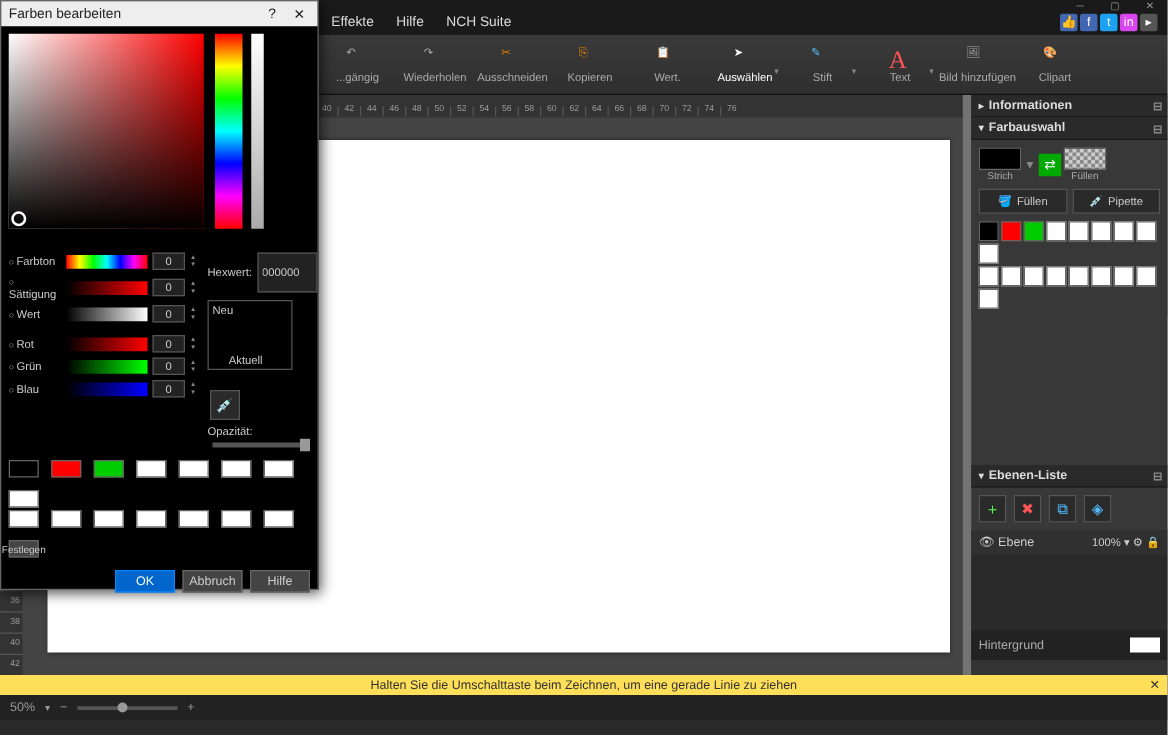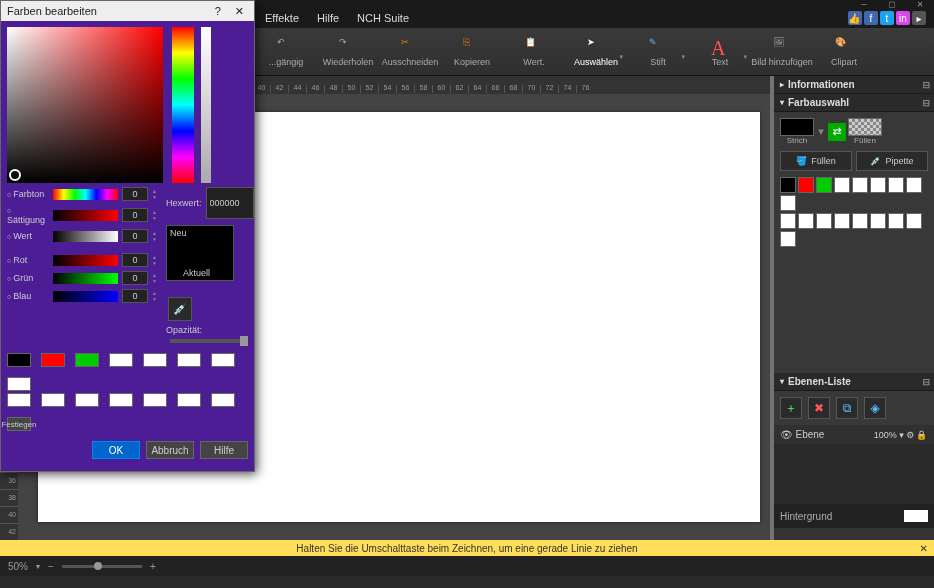--- a/index.html
+++ b/index.html
@@ -18,21 +18,21 @@
 .tool.sel{color:#fff}
 .tool .dd{position:absolute;right:4px;bottom:14px;font-size:7px;color:#888}
 .main{display:flex;height:464px}
 .canvas-area{flex:1;background:#444;position:relative;overflow:hidden}
 .ruler-h{height:18px;background:#333;position:relative;margin-left:18px}
 .ruler-h-inner{display:flex;height:100%;align-items:flex-end;font-size:7px;color:#999;padding-bottom:1px}
 .ruler-h-inner span{width:18px;text-align:center;border-left:1px solid #555;height:8px;line-height:6px}
 .ruler-v{width:18px;background:#333;position:absolute;left:0;top:18px;bottom:0;display:flex;flex-direction:column;font-size:7px;color:#999}
 .ruler-v span{height:18px;text-align:right;padding-right:2px;border-top:1px solid #555;line-height:16px}
 .canvas{position:absolute;left:38px;top:36px;right:10px;bottom:18px;background:#fff;box-shadow:0 0 4px rgba(0,0,0,.5)}
-.right-panel{width:164px;background:#383838;border-left:4px solid #737373;display:flex;flex-direction:column}
+.right-panel{width:164px;background:#383838;border-left:7px solid #737373;display:flex;flex-direction:column}
 .panel-header{background:#2a2a2a;height:18px;display:flex;align-items:center;padding:0 6px;font-size:10px;font-weight:bold;color:#ddd;border-bottom:1px solid #1a1a1a;position:relative}
 .panel-header::before{content:"▸";margin-right:4px;font-size:8px}
 .panel-header.open::before{content:"▾"}
 .panel-header .close{position:absolute;right:4px;font-size:9px;color:#888}
 .panel-body{padding:6px;background:#383838}
 .swatch-row{display:flex;gap:2px;margin-bottom:4px;align-items:center}
 .swatch-big{width:34px;height:18px;background:#000;border:1px solid #666}
 .swatch-pattern{width:34px;height:18px;background:repeating-conic-gradient(#888 0 25%,#ccc 0 50%) 0 0/6px 6px;border:1px solid #666}
 .swatch-label{font-size:8px;color:#aaa;text-align:center}
 .fill-row{display:flex;gap:4px;margin:6px 0}
@@ -44,21 +44,21 @@
 .layer-item{display:flex;align-items:center;padding:4px 6px;background:#303030;font-size:10px;color:#ccc;justify-content:space-between}
 .layer-bg{background:#222;padding:6px;font-size:10px;color:#aaa;display:flex;justify-content:space-between;align-items:center}
 .statusbar-yellow{height:16px;background:#ffde59;color:#333;font-size:10px;display:flex;align-items:center;justify-content:center;position:relative}
 .statusbar-yellow .close{position:absolute;right:6px;cursor:pointer}
 .statusbar{height:20px;background:#222;color:#999;font-size:10px;display:flex;align-items:center;padding:0 8px;justify-content:space-between}
 .zoom{display:flex;align-items:center;gap:8px}
 .zoom-slider{width:80px;height:3px;background:#555;position:relative}
 .zoom-slider::after{content:"";position:absolute;left:40%;top:-3px;width:8px;height:8px;background:#999;border-radius:50%}
 
 
-.dialog{position:absolute;left:0;top:0;width:255px;height:472px;background:#4c1d95;border:1px solid #666;box-shadow:2px 2px 10px rgba(0,0,0,.7);z-index:100}
+.dialog{position:absolute;left:0;top:0;width:255px;height:472px;background:#000000;border:1px solid #666;box-shadow:2px 2px 10px rgba(0,0,0,.7);z-index:100}
 .dlg-title{height:20px;background:#eee;color:#222;font-size:11px;display:flex;align-items:center;padding:0 6px;justify-content:space-between}
 .dlg-title-btns{display:flex;gap:6px;font-size:11px}
 .dlg-title-btns span{cursor:pointer;padding:0 4px}
 .dlg-body{padding:6px}
 .color-field{width:156px;height:156px;background:linear-gradient(to top,#000,transparent),linear-gradient(to right,#fff,red);position:relative;display:inline-block;vertical-align:top}
 .color-field::after{content:"";position:absolute;left:2px;bottom:2px;width:8px;height:8px;border:2px solid #fff;border-radius:50%}
 .hue-strip{width:22px;height:156px;background:linear-gradient(red,#ff0,#0f0,#0ff,#00f,#f0f,red);display:inline-block;vertical-align:top;margin-left:6px;position:relative}
 .alpha-strip{width:10px;height:156px;background:linear-gradient(#fff,#aaa);display:inline-block;vertical-align:top;margin-left:4px}
 .slider-row{display:flex;align-items:center;gap:4px;margin-bottom:4px;font-size:9px;color:#ccc}
 .slider-row label{width:42px}
@@ -326,21 +326,21 @@
       <span>✕</span>
     </div>
   </div>
   <div class="dlg-body">
     <div>
       <div class="color-field"></div>
       <div class="hue-strip"></div>
       <div class="alpha-strip"></div>
     </div>
 
-    <div style="display:flex;margin-top:4px">
+    <div style="display:flex;margin-top:19px">
       <div style="flex:1">
         <div class="slider-row">
             <label>Farbton</label>
             <div class="track" style="background:linear-gradient(90deg,red,#ff0,#0f0,#0ff,#00f,#f0f,red)"></div>
             <input value="0" style="">
             <div class="spin">
               <span>▲</span>
               <span>▼</span>
             </div>
           </div>

